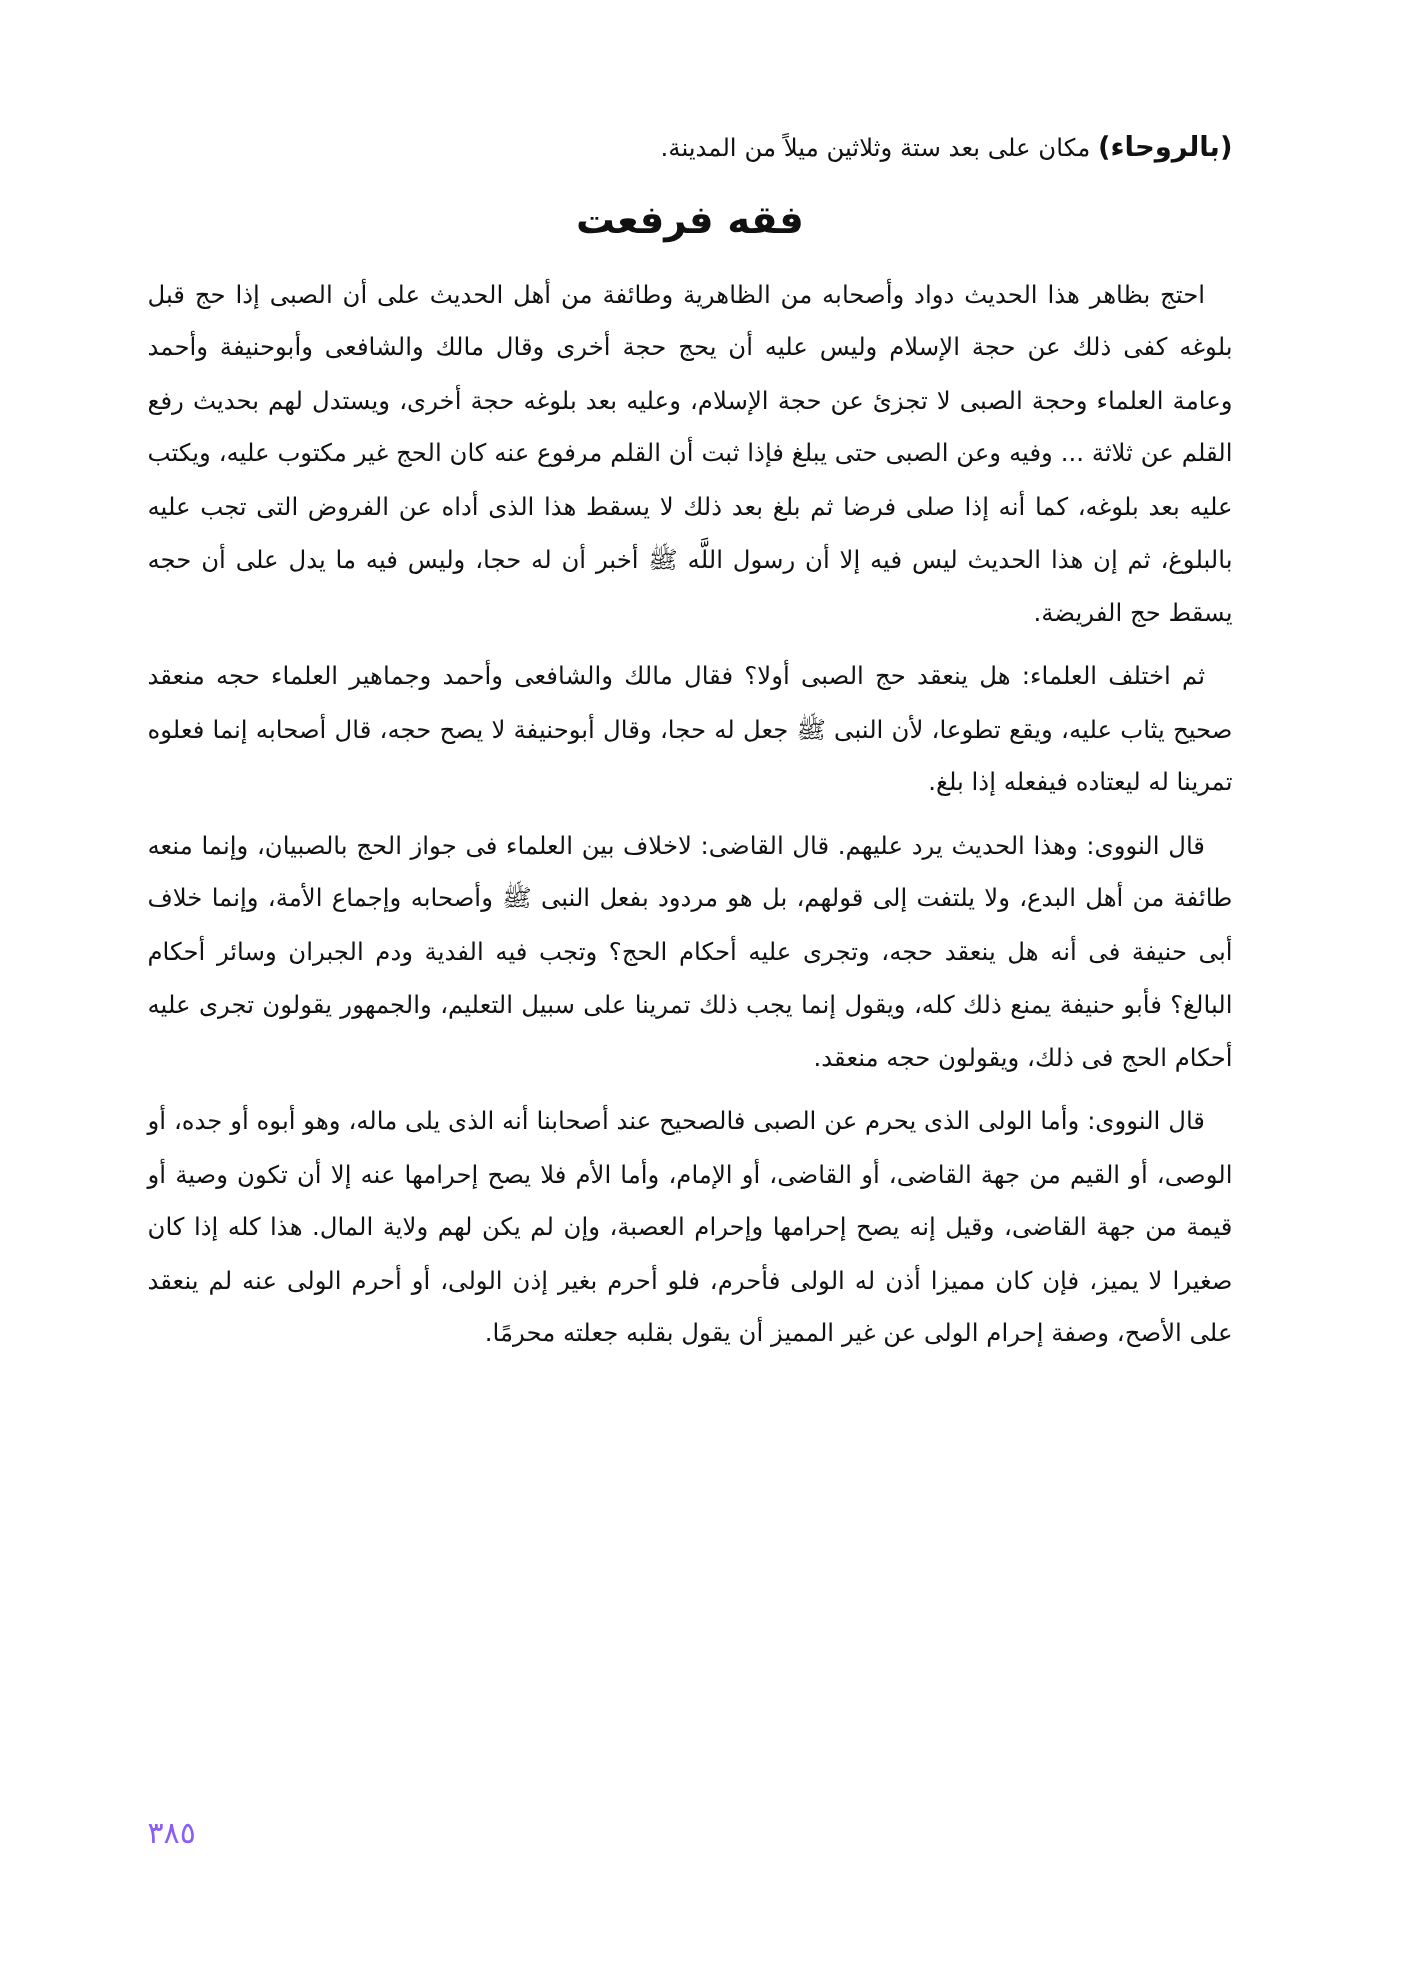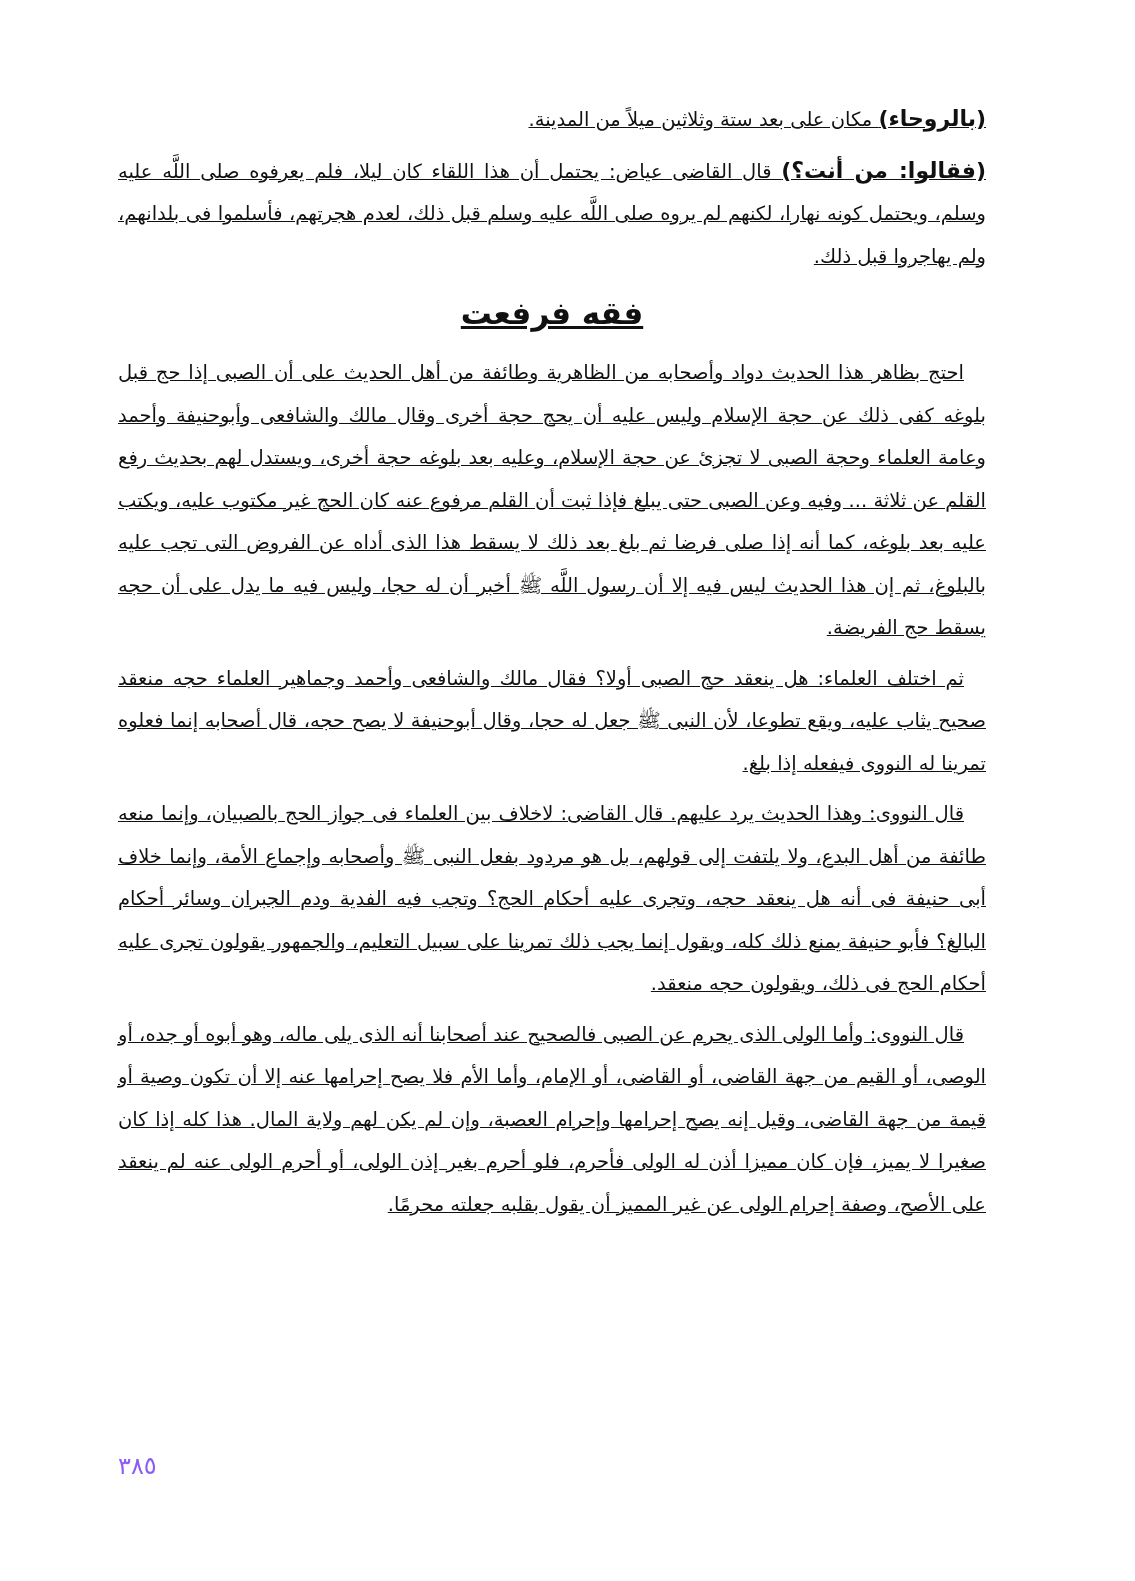--- a/index.html
+++ b/index.html
@@ -16,21 +16,20 @@
       color: #111111;
     }
     .page {
       position: absolute;
       left: 118px;
       top: 98px;
       width: 868px;
       direction: rtl;
       text-align: justify;
       text-align-last: right;
-      text-decoration: underline;
     }
     .para {
       font-size: 19.5px;
       line-height: 42.5px;
       margin: 0 0 8px 0;
     }
     .para.indent {
       text-indent: 22px;
     }
     .lemma {
@@ -56,28 +55,25 @@
   </style>
 </head>
 <body>
 
 <div class="page">
 
   <p class="para">
     <span class="lemma">(بالروحاء)</span><span> مكان على بعد ستة وثلاثين ميلاً من المدينة.</span>
   </p>
 
-  <p class="para">
-    <span class="lemma">(فقالوا: من أنت؟)</span><span> قال القاضى عياض: يحتمل أن هذا اللقاء كان ليلا، فلم يعرفوه صلى اللَّه عليه وسلم، ويحتمل كونه نهارا، لكنهم لم يروه صلى اللَّه عليه وسلم قبل ذلك، لعدم هجرتهم، فأسلموا فى بلدانهم، ولم يهاجروا قبل ذلك.</span>
-  </p>
 
 
 
   <h2 class="heading">فقه فرفعت</h2>
 
   <p class="para indent">احتج بظاهر هذا الحديث دواد وأصحابه من الظاهرية وطائفة من أهل الحديث على أن الصبى إذا حج قبل بلوغه كفى ذلك عن حجة الإسلام وليس عليه أن يحج حجة أخرى وقال مالك والشافعى وأبوحنيفة وأحمد وعامة العلماء وحجة الصبى لا تجزئ عن حجة الإسلام، وعليه بعد بلوغه حجة أخرى، ويستدل لهم بحديث رفع القلم عن ثلاثة ... وفيه وعن الصبى حتى يبلغ فإذا ثبت أن القلم مرفوع عنه كان الحج غير مكتوب عليه، ويكتب عليه بعد بلوغه، كما أنه إذا صلى فرضا ثم بلغ بعد ذلك لا يسقط هذا الذى أداه عن الفروض التى تجب عليه بالبلوغ، ثم إن هذا الحديث ليس فيه إلا أن رسول اللَّه ﷺ أخبر أن له حجا، وليس فيه ما يدل على أن حجه يسقط حج الفريضة.</p>
-  <p class="para indent">ثم اختلف العلماء: هل ينعقد حج الصبى أولا؟ فقال مالك والشافعى وأحمد وجماهير العلماء حجه منعقد صحيح يثاب عليه، ويقع تطوعا، لأن النبى ﷺ جعل له حجا، وقال أبوحنيفة لا يصح حجه، قال أصحابه إنما فعلوه تمرينا له النووى فيفعله إذا بلغ.</p>
+  <p class="para indent">ثم اختلف العلماء: هل ينعقد حج الصبى أولا؟ فقال مالك والشافعى وأحمد وجماهير العلماء حجه منعقد صحيح يثاب عليه، ويقع تطوعا، لأن النبى ﷺ جعل له حجا، وقال أبوحنيفة لا يصح حجه، قال أصحابه إنما فعلوه تمرينا له ليعتاده فيفعله إذا بلغ.</p>
   <p class="para indent">قال النووى: وهذا الحديث يرد عليهم. قال القاضى: لاخلاف بين العلماء فى جواز الحج بالصبيان، وإنما منعه طائفة من أهل البدع، ولا يلتفت إلى قولهم، بل هو مردود بفعل النبى ﷺ وأصحابه وإجماع الأمة، وإنما خلاف أبى حنيفة فى أنه هل ينعقد حجه، وتجرى عليه أحكام الحج؟ وتجب فيه الفدية ودم الجبران وسائر أحكام البالغ؟ فأبو حنيفة يمنع ذلك كله، ويقول إنما يجب ذلك تمرينا على سبيل التعليم، والجمهور يقولون تجرى عليه أحكام الحج فى ذلك، ويقولون حجه منعقد.</p>
   <p class="para indent">قال النووى: وأما الولى الذى يحرم عن الصبى فالصحيح عند أصحابنا أنه الذى يلى ماله، وهو أبوه أو جده، أو الوصى، أو القيم من جهة القاضى، أو القاضى، أو الإمام، وأما الأم فلا يصح إحرامها عنه إلا أن تكون وصية أو قيمة من جهة القاضى، وقيل إنه يصح إحرامها وإحرام العصبة، وإن لم يكن لهم ولاية المال. هذا كله إذا كان صغيرا لا يميز، فإن كان مميزا أذن له الولى فأحرم، فلو أحرم بغير إذن الولى، أو أحرم الولى عنه لم ينعقد على الأصح، وصفة إحرام الولى عن غير المميز أن يقول بقلبه جعلته محرمًا.</p>
 
 </div>
 
 <div class="page-number">٣٨٥</div>
 
 </body></html>

